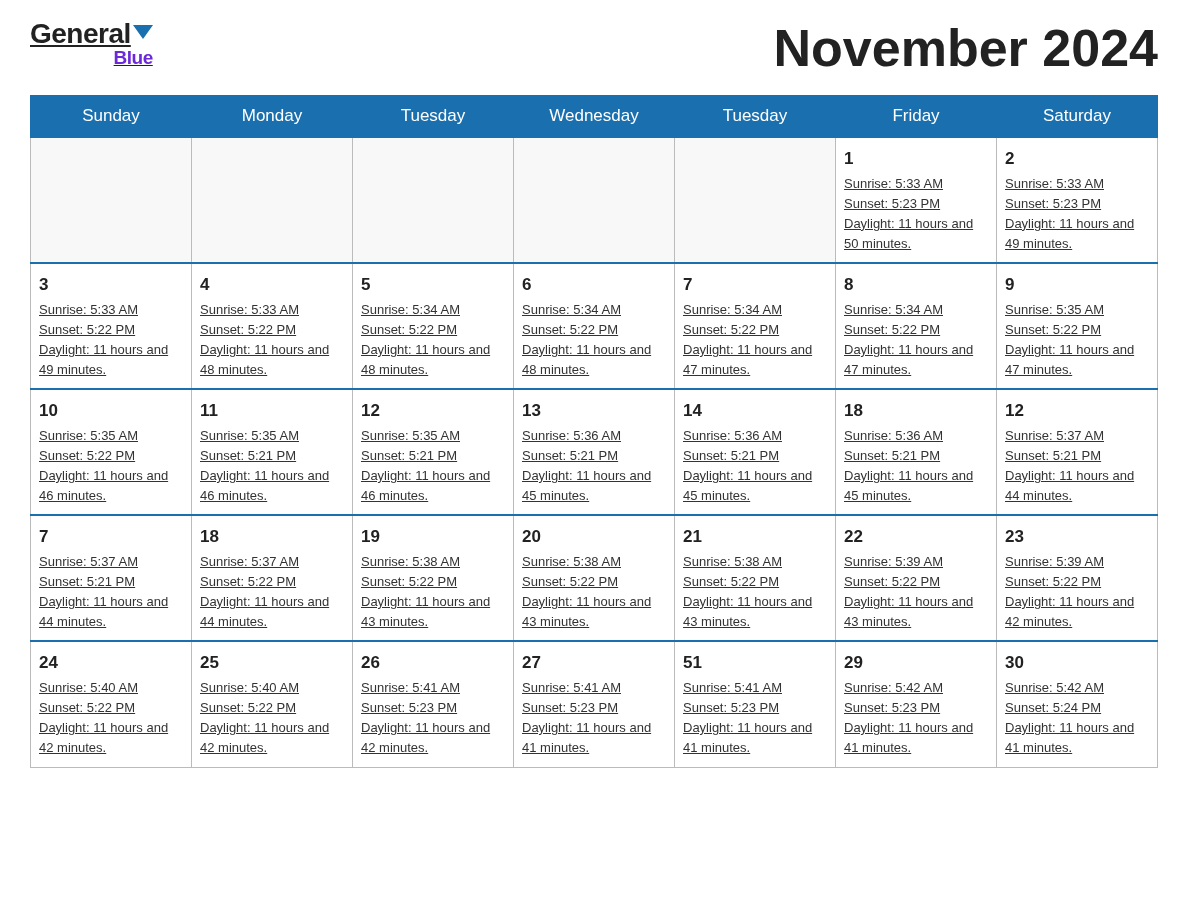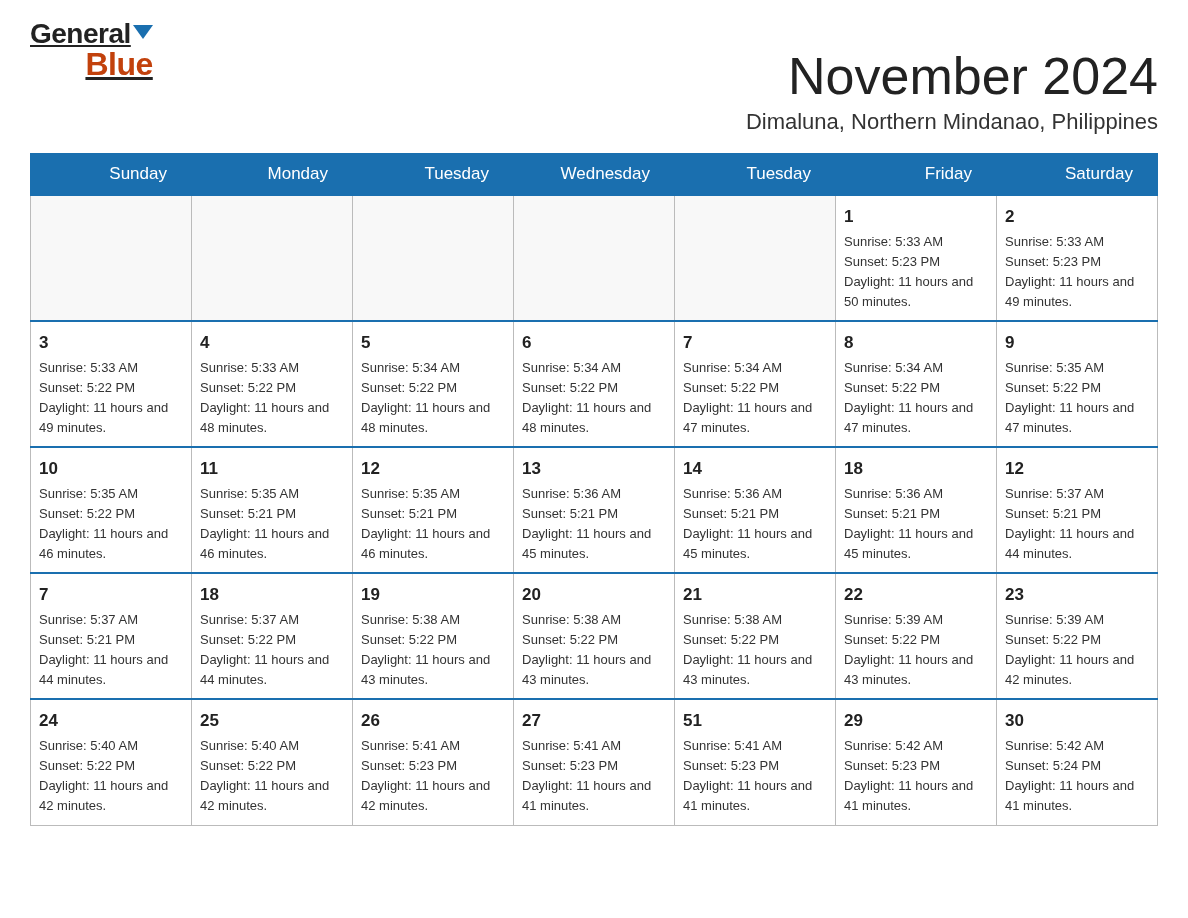--- a/index.html
+++ b/index.html
@@ -22,65 +22,64 @@
       text-decoration: underline;
     }
     .logo-general {
       font-size: 28px;
       font-weight: bold;
       color: #222;
       letter-spacing: -0.5px;
       line-height: 1;
     }
     .logo-blue {
-      font-size: 32px;
-      font-weight: bold;
-      color: #c2410c;
+      font-size: 19px;
+      font-weight: bold;
+      color: #6d28d9;
       letter-spacing: -0.5px;
       line-height: 1;
     }
     .logo-triangle {
       display: inline-block;
       width: 0;
       height: 0;
       border-left: 10px solid transparent;
       border-right: 10px solid transparent;
       border-top: 14px solid #1a6faf;
       margin-left: 2px;
       vertical-align: middle;
       position: relative;
       top: -2px;
     }
     .title-area {
       text-align: right;
     }
     .month-title {
       font-size: 52px;
-      font-weight: normal;
+      font-weight: bold;
       color: #222;
       line-height: 1.1;
-      margin-top: 28px;
     }
     .location-title {
       font-size: 22px;
       color: #333;
       margin-top: 4px;
     }
     .calendar-table {
       width: 100%;
       border-collapse: collapse;
       border: 1px solid #aaa;
     }
     .calendar-table th {
       background-color: #1a6faf;
       color: #fff;
       padding: 10px 24px;
       font-size: 17px;
       font-weight: normal;
-      text-align: right;
+      text-align: center;
       border: 1px solid #1a6faf;
     }
     .calendar-table td {
       vertical-align: top;
       padding: 8px;
       border: 1px solid #bbb;
       width: 14.28%;
       min-height: 90px;
       font-size: 13.5px;
       color: #222;
@@ -90,20 +89,21 @@
       font-size: 17px;
       font-weight: bold;
       color: #222;
       display: block;
       margin-bottom: 2px;
     }
     .day-info {
       font-size: 13px;
       color: #333;
       line-height: 1.55;
+      text-decoration: underline;
     }
     .empty-cell {
       background: #f8f8f8;
     }
     tr.week-row td {
       border-top: 2px solid #1a6faf;
     }
   </style>
 </head>
 <body>
@@ -111,21 +111,20 @@
 <div class="header-area">
   <div class="logo">
     <div style="display:flex; align-items:center;">
       <span class="logo-general">General</span>
       <span class="logo-triangle"></span>
     </div>
     <span class="logo-blue">Blue</span>
   </div>
   <div class="title-area">
     <div class="month-title">November 2024</div>
-    <div class="location-title">Dimaluna, Northern Mindanao, Philippines</div>
   </div>
 </div>
 
 <table class="calendar-table">
   <thead>
     <tr>
     <th>Sunday</th>
         <th>Monday</th>
         <th>Tuesday</th>
         <th>Wednesday</th>

